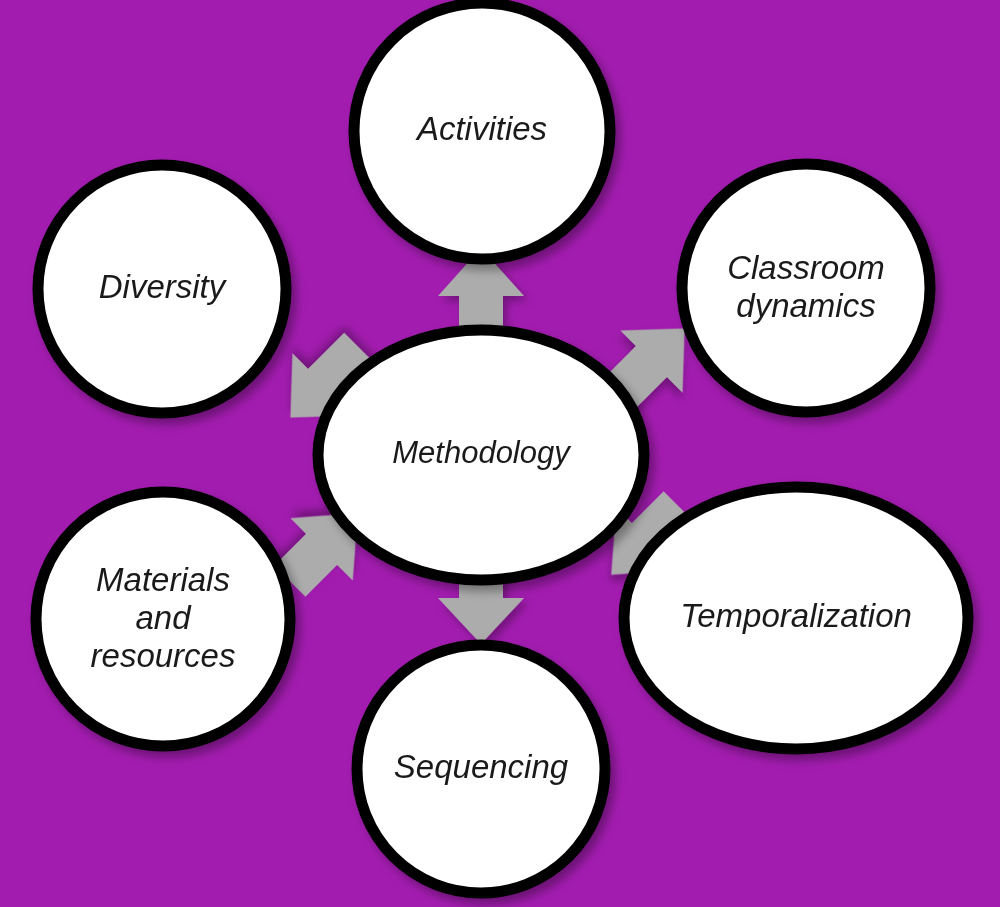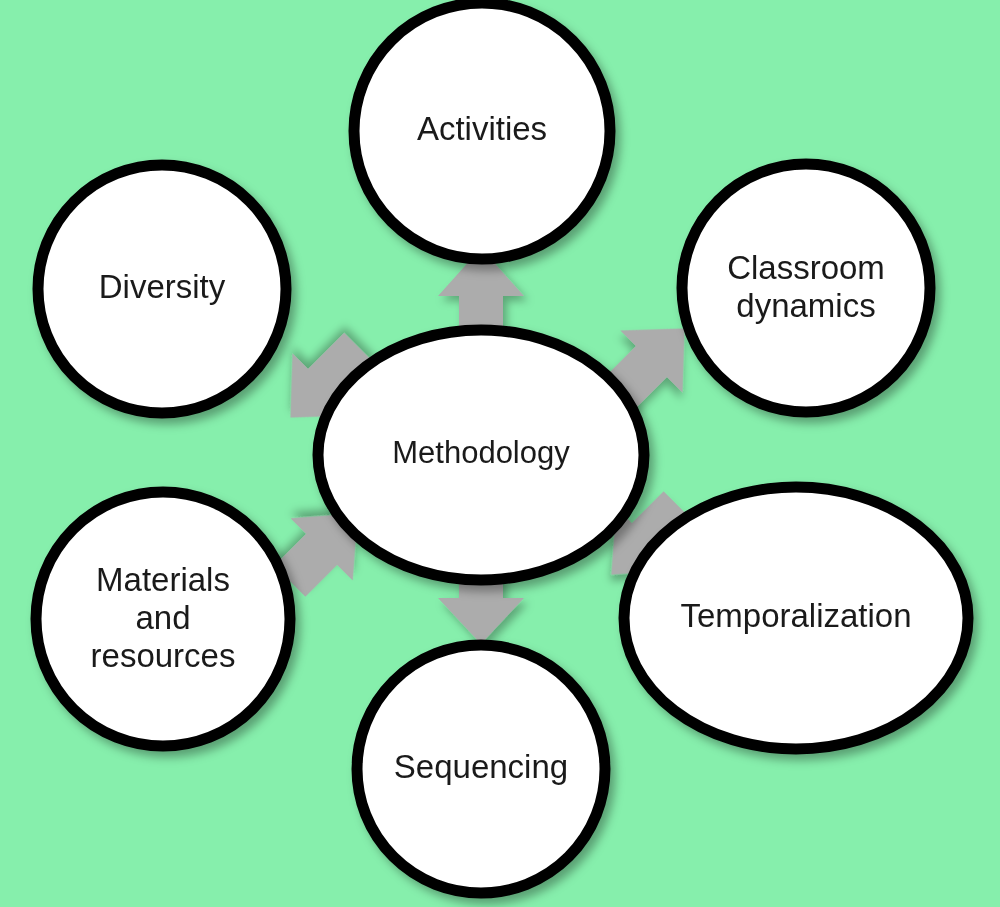--- a/index.html
+++ b/index.html
@@ -44,21 +44,21 @@
   .label-center {
     font-size: 31px;
   }
   .label-satellite {
     font-size: 33px;
   }
 </style>
 </head>
 <body>
 
-<div id="diagram-root" style="background: #86efac;">
+<div id="diagram-root" style="background: #a21caf; font-style: italic;">
   <svg id="diagram-svg" viewBox="0 0 1000 907" xmlns="http://www.w3.org/2000/svg">
 
     <defs>
       <filter id="soft-shadow" x="-40%" y="-40%" width="190%" height="190%">
         <feDropShadow dx="5" dy="6" stdDeviation="5" flood-color="#000000" flood-opacity="0.33"></feDropShadow>
       </filter>
       <filter id="arrow-shadow" x="-50%" y="-50%" width="210%" height="210%">
         <feDropShadow dx="4" dy="5" stdDeviation="4" flood-color="#000000" flood-opacity="0.30"></feDropShadow>
       </filter>
     </defs>

